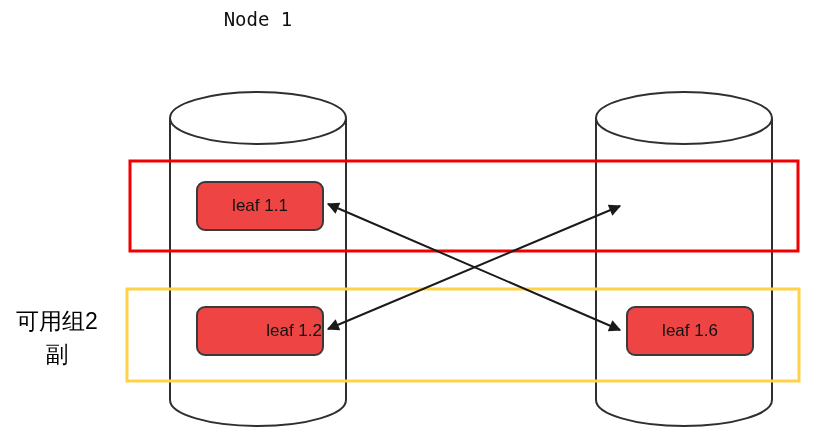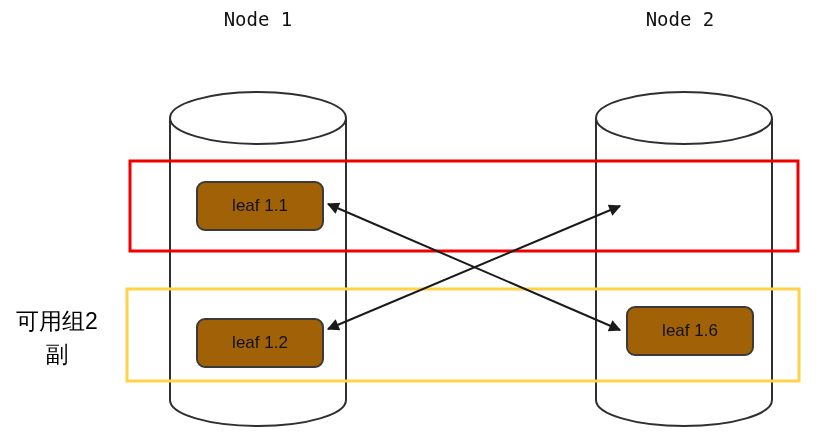--- a/index.html
+++ b/index.html
@@ -29,21 +29,21 @@
     transform: translateX(-50%);
     white-space: nowrap;
   }
   .leaf {
     position: absolute;
     display: flex;
     align-items: center;
     justify-content: center;
     border: 2px solid #3a3a3a;
     border-radius: 9px;
-    background: #a16207;
+    background: #ef4444;
     font-size: 17px;
     color: #111111;
   }
   .group-label {
     position: absolute;
     text-align: center;
     font-size: 23px;
     line-height: 33px;
     color: #000000;
     font-family: "Liberation Sans", sans-serif;
@@ -72,26 +72,25 @@
     </g>
 
     <rect x="130" y="161" width="668" height="90" fill="none" stroke-width="3" stroke="#f20000"></rect>
     <rect x="127" y="289" width="672" height="92" fill="none" stroke-width="3" stroke="#ffd24a"></rect>
 
     <line x1="328" y1="204" x2="620" y2="330" stroke="#1a1a1a" stroke-width="2" marker-start="url(#ah)" marker-end="url(#ah)"></line>
     <line x1="328" y1="329" x2="620" y2="206" stroke="#1a1a1a" stroke-width="2" marker-start="url(#ah)" marker-end="url(#ah)"></line>
   </svg>
 
   <div class="node-title" style="left:258px; top:8px;">Node 1</div>
-  <div class="node-title" style="left:680px; top:8px;">Node 2</div>
 
   <div class="leaf" style="left:196px; top:181px; width:124px; height:46px;">
     <span>leaf 1.1</span>
   </div>
-  <div class="leaf" style="left:196px; top:318px; width:124px; height:46px;">
+  <div class="leaf" style="left:196px; top:306px; width:124px; height:46px;justify-content:flex-end;">
     <span>leaf 1.2</span>
   </div>
   <div class="leaf" style="left:626px; top:306px; width:124px; height:46px;">
     <span>leaf 1.6</span>
   </div>
 
   <div class="group-label" style="left:4px; top:305px; width:106px;">
     <div>可用组2</div>
     <div>副</div>
   </div>

